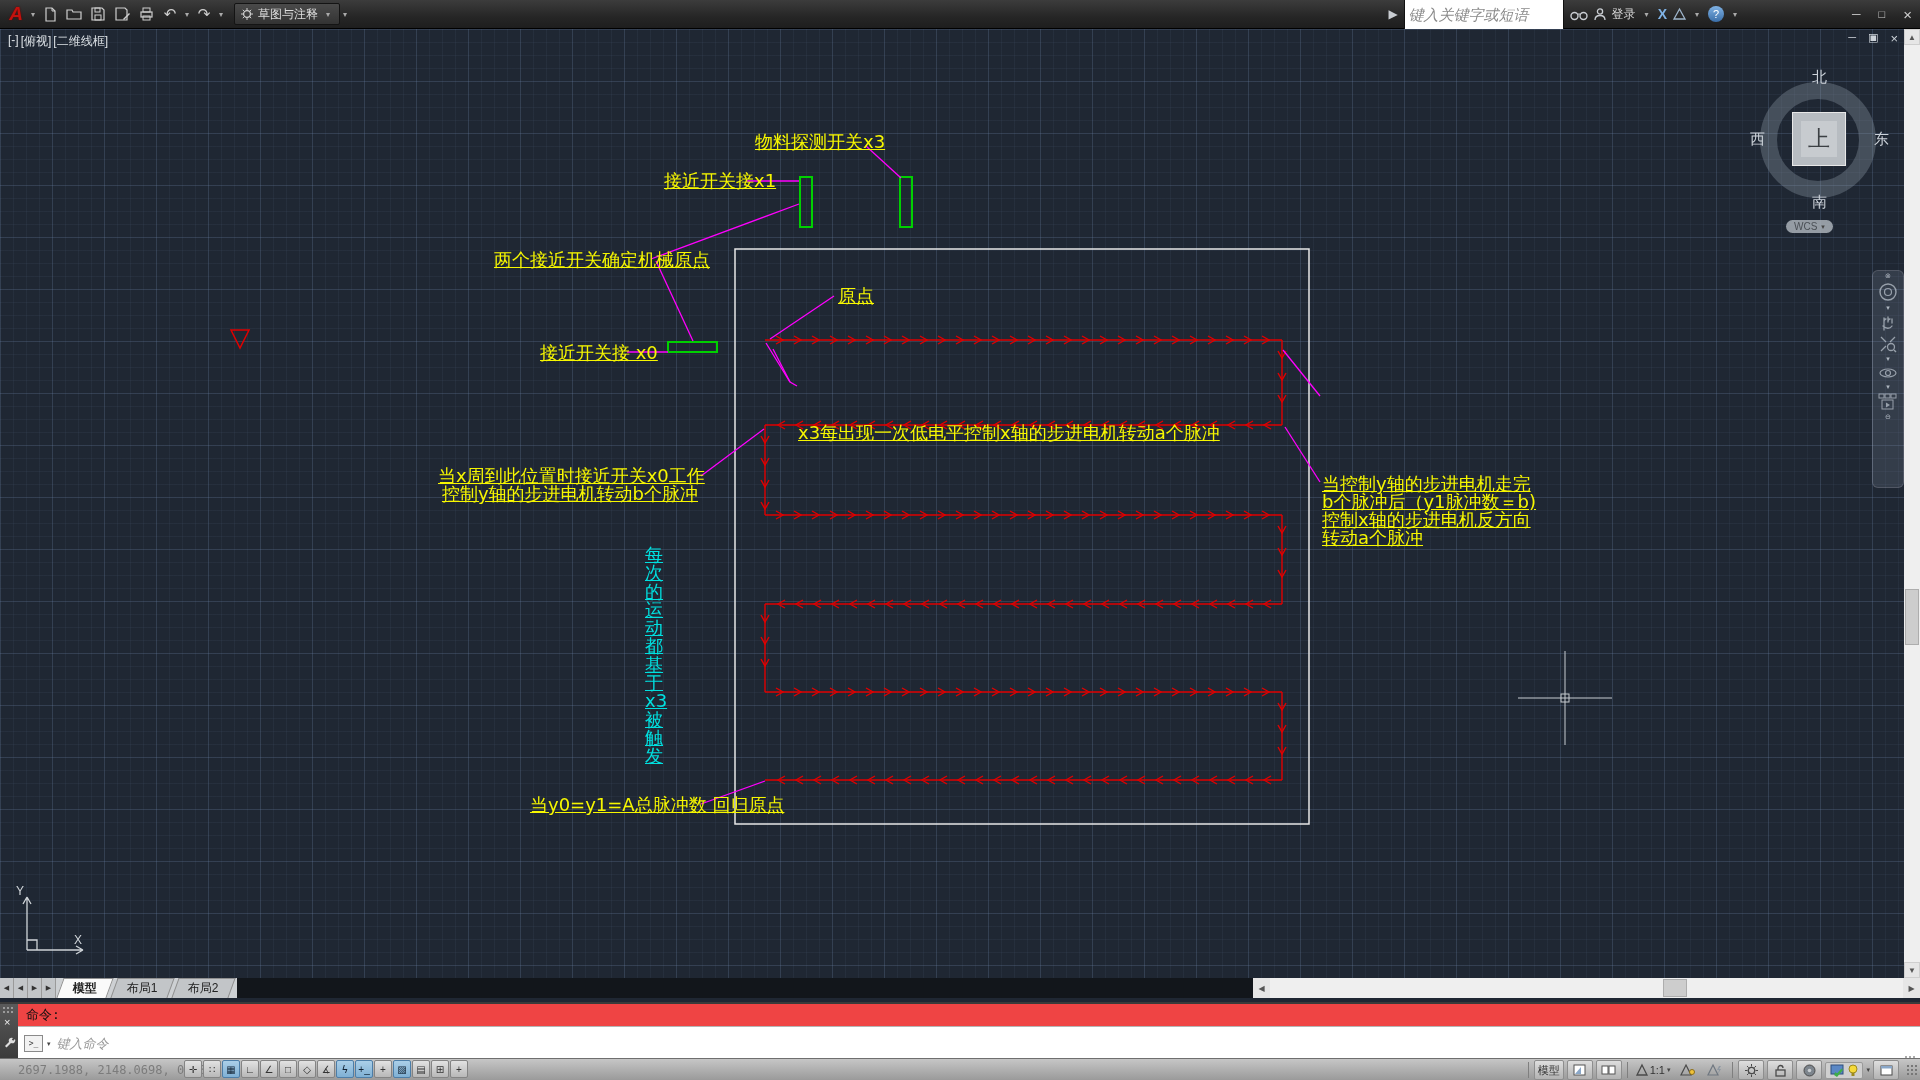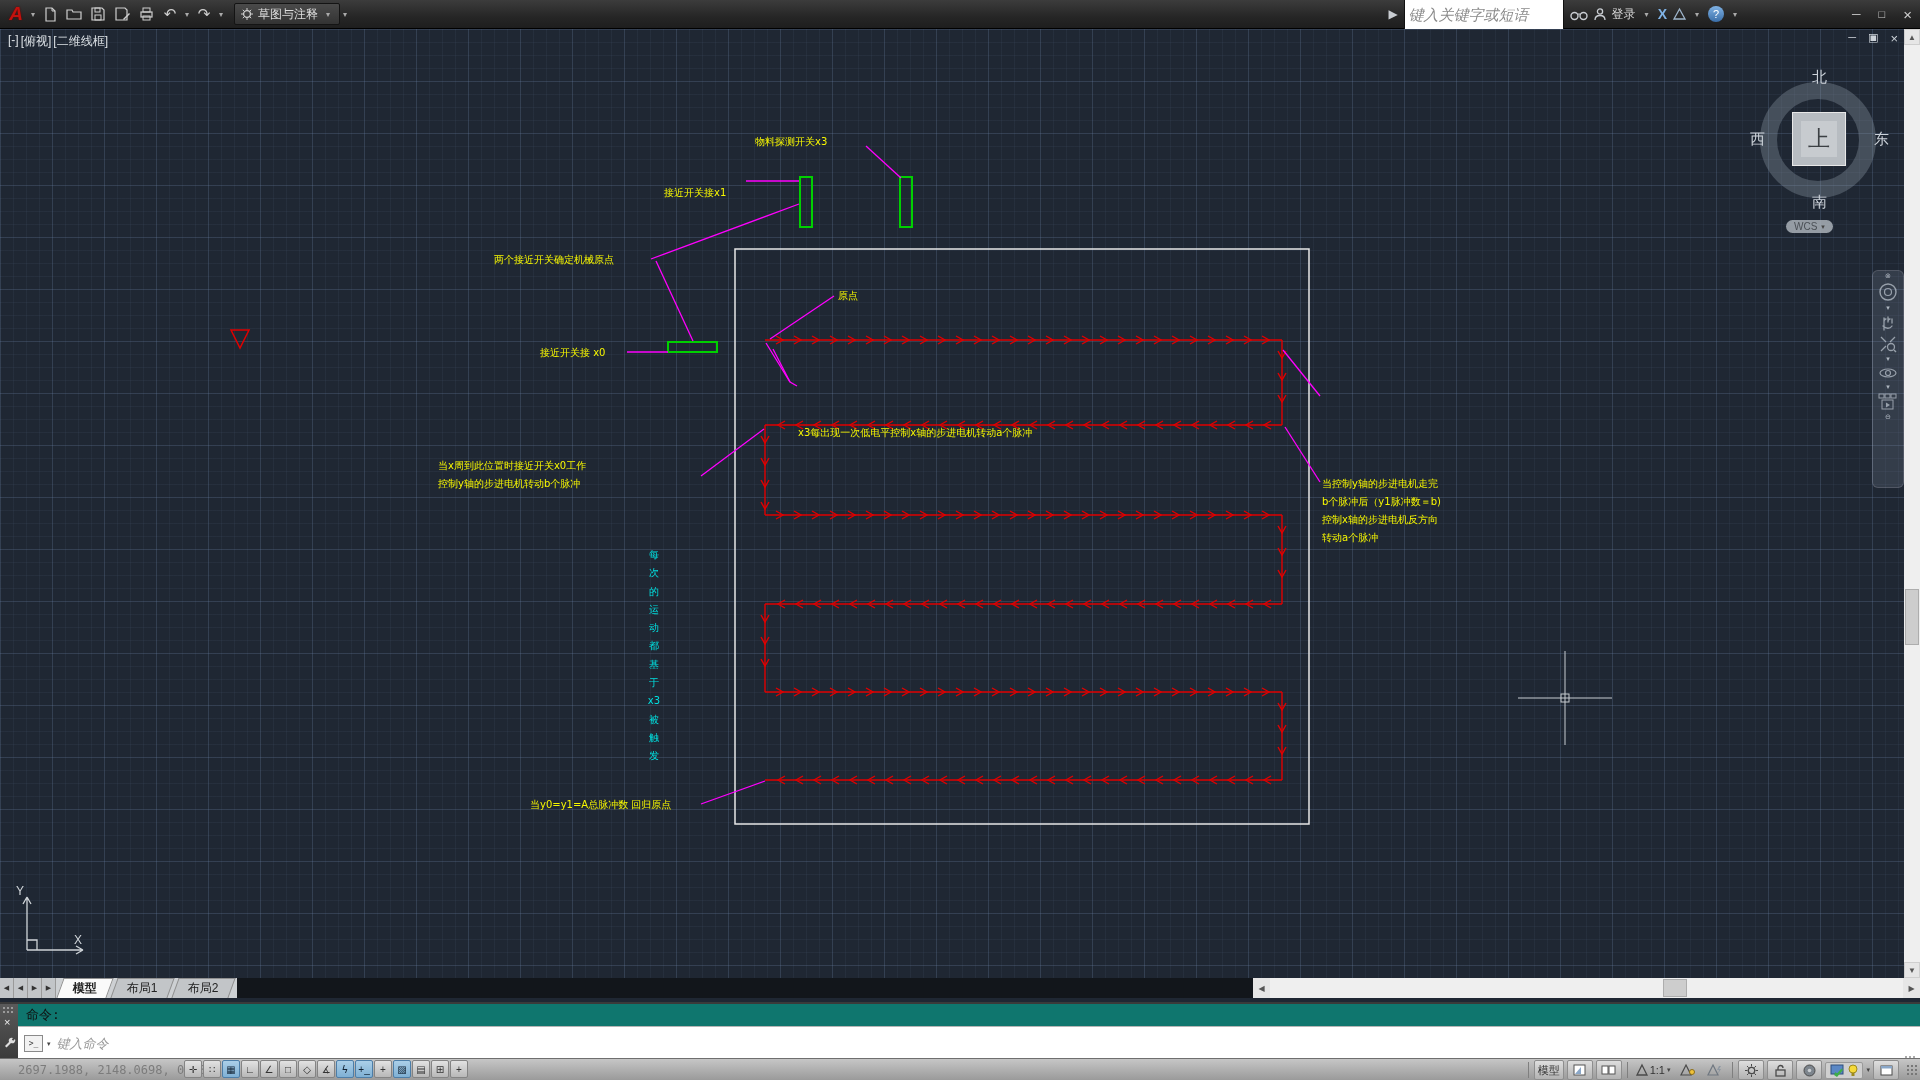--- a/index.html
+++ b/index.html
@@ -29,22 +29,22 @@
   #canvas{position:absolute;left:0;top:29px;width:1904px;height:949px;background:#1f2733;
     background-image:
       linear-gradient(rgba(125,155,195,0.16) 1px,transparent 1px),
       linear-gradient(90deg,rgba(125,155,195,0.16) 1px,transparent 1px),
       linear-gradient(rgba(125,155,195,0.07) 1px,transparent 1px),
       linear-gradient(90deg,rgba(125,155,195,0.07) 1px,transparent 1px);
     background-size:52px 52px,52px 52px,13px 13px,13px 13px;}
   #vp-label{position:absolute;left:8px;top:33px;color:#dde2e6;font-size:12px;z-index:5;display:flex;gap:2px;}
   #draw-winbtns{position:absolute;right:22px;top:31px;z-index:5;color:#ccd2d8;font-size:11px;display:flex;gap:12px;}
   #svg-layer,#anno-layer{position:absolute;left:0;top:0;width:1920px;height:1080px;pointer-events:none;z-index:3;}
-  .anno{position:absolute;color:#f7f700;font-size:10px;line-height:18px;white-space:nowrap;
-        font-family:"DejaVu Sans","Liberation Sans",sans-serif;}
+  .anno{position:absolute;color:#f7f700;font-size:18px;line-height:18px;white-space:nowrap;
+        font-family:"DejaVu Sans","Liberation Sans",sans-serif;text-decoration:underline;}
   
   #viewcube{position:absolute;left:1750px;top:60px;width:140px;height:185px;z-index:4;color:#c7cdd4;}
   #vc-ring{position:absolute;left:10px;top:22px;width:116px;height:116px;border-radius:50%;
      border:17px solid rgba(150,160,172,0.33);box-sizing:border-box;}
   .vc-dir{position:absolute;font-size:15px;color:#cdd3da;}
   #vc-face{position:absolute;left:42px;top:52px;width:52px;height:52px;background:#c7cbcf;
      border:1px solid #e8e8e8;display:flex;align-items:center;justify-content:center;
      font-size:22px;color:#3c4044;box-shadow:inset 0 0 0 8px #b7bcc1;}
   #vc-wcs{position:absolute;left:36px;top:160px;padding:1px 8px;background:rgba(170,177,185,0.85);
      border-radius:8px;font-size:10px;color:#4a4f55;display:flex;gap:4px;align-items:center;}
@@ -71,21 +71,21 @@
   #hscroll{position:absolute;left:1253px;top:0;width:667px;height:20px;background:#efefef;}
   #h-thumb{position:absolute;left:410px;top:1px;width:24px;height:18px;background:#cdcdcd;border:1px solid #adadad;box-sizing:border-box;}
   .hsc-arrow{position:absolute;top:0;width:17px;height:20px;color:#555;font-size:8px;display:flex;align-items:center;justify-content:center;background:#e6e6e6;}
   
   #cmdwin{position:absolute;left:0;top:1002px;width:1920px;height:56px;z-index:6;background:#fff;border-top:2px solid #3a3a3a;}
   #cmd-strip{position:absolute;left:0;top:0;width:18px;height:56px;background:linear-gradient(#5a5a5a,#3a3a3a);}
   #cmd-dots{position:absolute;left:2px;top:2px;width:13px;height:8px;
      background-image:radial-gradient(circle,#9a9a9a 1px,transparent 1.2px);background-size:4px 4px;}
   #cmd-close{position:absolute;left:4px;top:13px;color:#eee;font-size:11px;line-height:11px;}
   #cmd-wrench{position:absolute;left:3px;top:32px;}
-  #cmd-history{position:absolute;left:18px;top:0;width:1902px;height:23px;background:#0f766e;border-bottom:1px solid #b5b5b5;
+  #cmd-history{position:absolute;left:18px;top:0;width:1902px;height:23px;background:#ef4444;border-bottom:1px solid #b5b5b5;
      font-size:13px;color:#111;display:flex;align-items:center;padding-left:8px;box-sizing:border-box;
      font-family:"DejaVu Sans Mono","Liberation Mono",monospace;}
   #cmd-inputrow{position:absolute;left:18px;top:23px;width:1902px;height:33px;background:#fff;display:flex;align-items:center;gap:4px;padding-left:6px;box-sizing:border-box;}
   #prompt-box{width:17px;height:15px;border:1px solid #8a8a8a;background:#f2f2f2;color:#444;
      font-size:8px;display:flex;align-items:center;justify-content:center;font-family:"DejaVu Sans Mono",monospace;}
   #cmd-input{flex:0 0 400px;border:none;outline:none;font-size:13px;color:#333;}
   #cmd-input::placeholder{color:#9a9a9a;font-style:italic;}
   #cmd-grip{position:absolute;right:4px;top:28px;width:12px;height:12px;background-image:radial-gradient(circle,#aaa 1px,transparent 1.2px);background-size:4px 4px;}
   
   #statusbar{position:absolute;left:0;top:1058px;width:1920px;height:22px;z-index:6;
@@ -227,26 +227,26 @@
       <path d="M1320 482L1285 427" fill="none" stroke="#ff00ff" stroke-width="1.3"></path>
       <path d="M701 804L765 781" fill="none" stroke="#ff00ff" stroke-width="1.3"></path>
       <path d="M1518 698H1612M1565 651V745" stroke="#c8cdd2" stroke-width="1"></path>
       <rect x="1561" y="694" width="8" height="8" fill="none" stroke="#c8cdd2" stroke-width="1"></rect>
       <path d="M27 950V897M27 897l-4 7M27 897l4 7M27 950h56M83 950l-7 -4M83 950l-7 4M27 950v-10h10v10" fill="none" stroke="#cfd4d8" stroke-width="1.3"></path>
       <text x="16" y="895" fill="#cfd4d8" font-size="12">Y</text>
       <text x="74" y="944" fill="#cfd4d8" font-size="12">X</text>
     </svg>
   <div id="anno-layer">
       <div class="anno" style="top: 133px; left: 755px;">物料探测开关x3</div>
-      <div class="anno" style="top: 184px; left: 664px; text-align: right;">接近开关接x1</div>
+      <div class="anno" style="top: 172px; left: 664px; text-align: right;">接近开关接x1</div>
       <div class="anno" style="top: 251px; left: 487px; margin-left: 7px;">两个接近开关确定机械原点</div>
       <div class="anno" style="top: 344px; left: 540px;">接近开关接 x0</div>
       <div class="anno" style="top: 287px; left: 838px;">原点</div>
       <div class="anno" style="top: 378px; left: 798px; margin-top: 46px;">x3每出现一次低电平控制x轴的步进电机转动a个脉冲</div>
-      <div class="anno" style="top: 457px; left: 438px; width: 260px; text-align: left;">
+      <div class="anno" style="top: 467px; left: 438px; width: 260px; text-align: right;">
         <div>当x周到此位置时接近开关x0工作</div>
         <div>控制y轴的步进电机转动b个脉冲</div>
       </div>
       <div class="anno" style="top: 475px; left: 1322px; line-height: 18px;">
         <div>当控制y轴的步进电机走完</div>
         <div>b个脉冲后（y1脉冲数＝b)</div>
         <div>控制x轴的步进电机反方向</div>
         <div>转动a个脉冲</div>
       </div>
       <div class="anno" style="top: 796px; left: 530px;">当y0=y1=A总脉冲数 回归原点</div>

